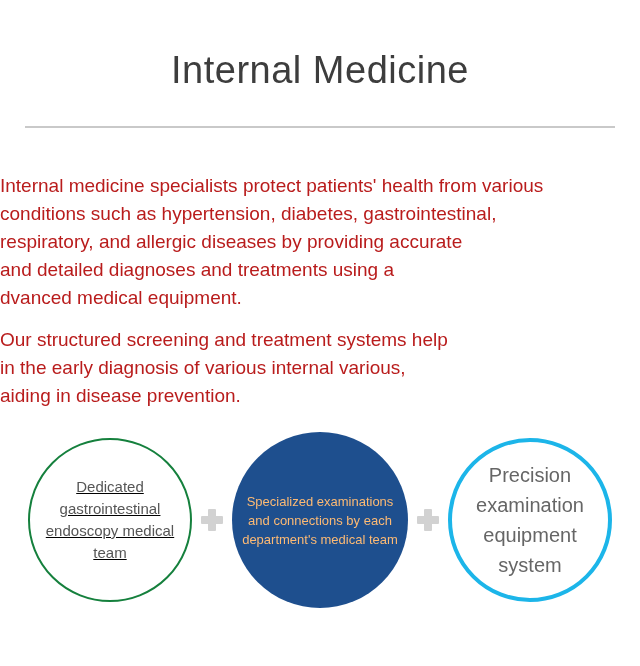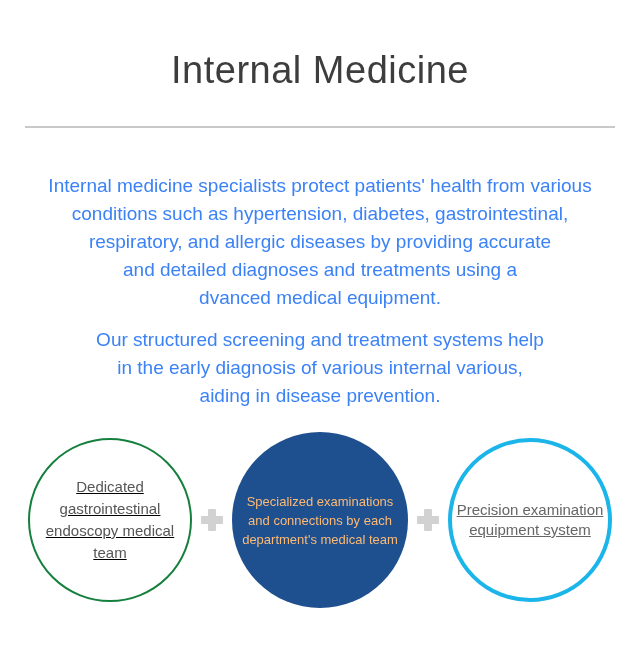--- a/index.html
+++ b/index.html
@@ -30,24 +30,23 @@
     letter-spacing: 0.5px;
   }
   .divider {
     height: 0;
     border: none;
     border-top: 2px solid #c9c9c9;
     margin: 32px 25px 0 25px;
   }
   .intro-paragraph {
     margin: 0;
-    text-align: center;
     font-size: 19px;
     line-height: 28px;
-    color: #3b82f6;
+    color: #b91c1c;
     white-space: pre-line;
   }
   .intro-paragraph.first {
     margin-top: 44px;
   }
   .intro-paragraph.second {
     margin-top: 14px;
   }
   .features-row {
     margin-top: 22px;
@@ -89,24 +88,23 @@
     line-height: 19px;
     color: #fdba74;
   }
   .circle-outline-cyan {
     width: 164px;
     height: 164px;
     border: 4px solid #1cb5e9;
     background: #ffffff;
   }
   .circle-outline-cyan .circle-label {
-    font-size: 15px;
-    line-height: 20px;
+    font-size: 20px;
+    line-height: 30px;
     color: #666666;
-    text-decoration: underline;
   }
   .plus-separator {
     position: relative;
     width: 22px;
     height: 22px;
     margin: 0 9px;
     flex: 0 0 auto;
   }
   .plus-separator::before {
     content: "";

